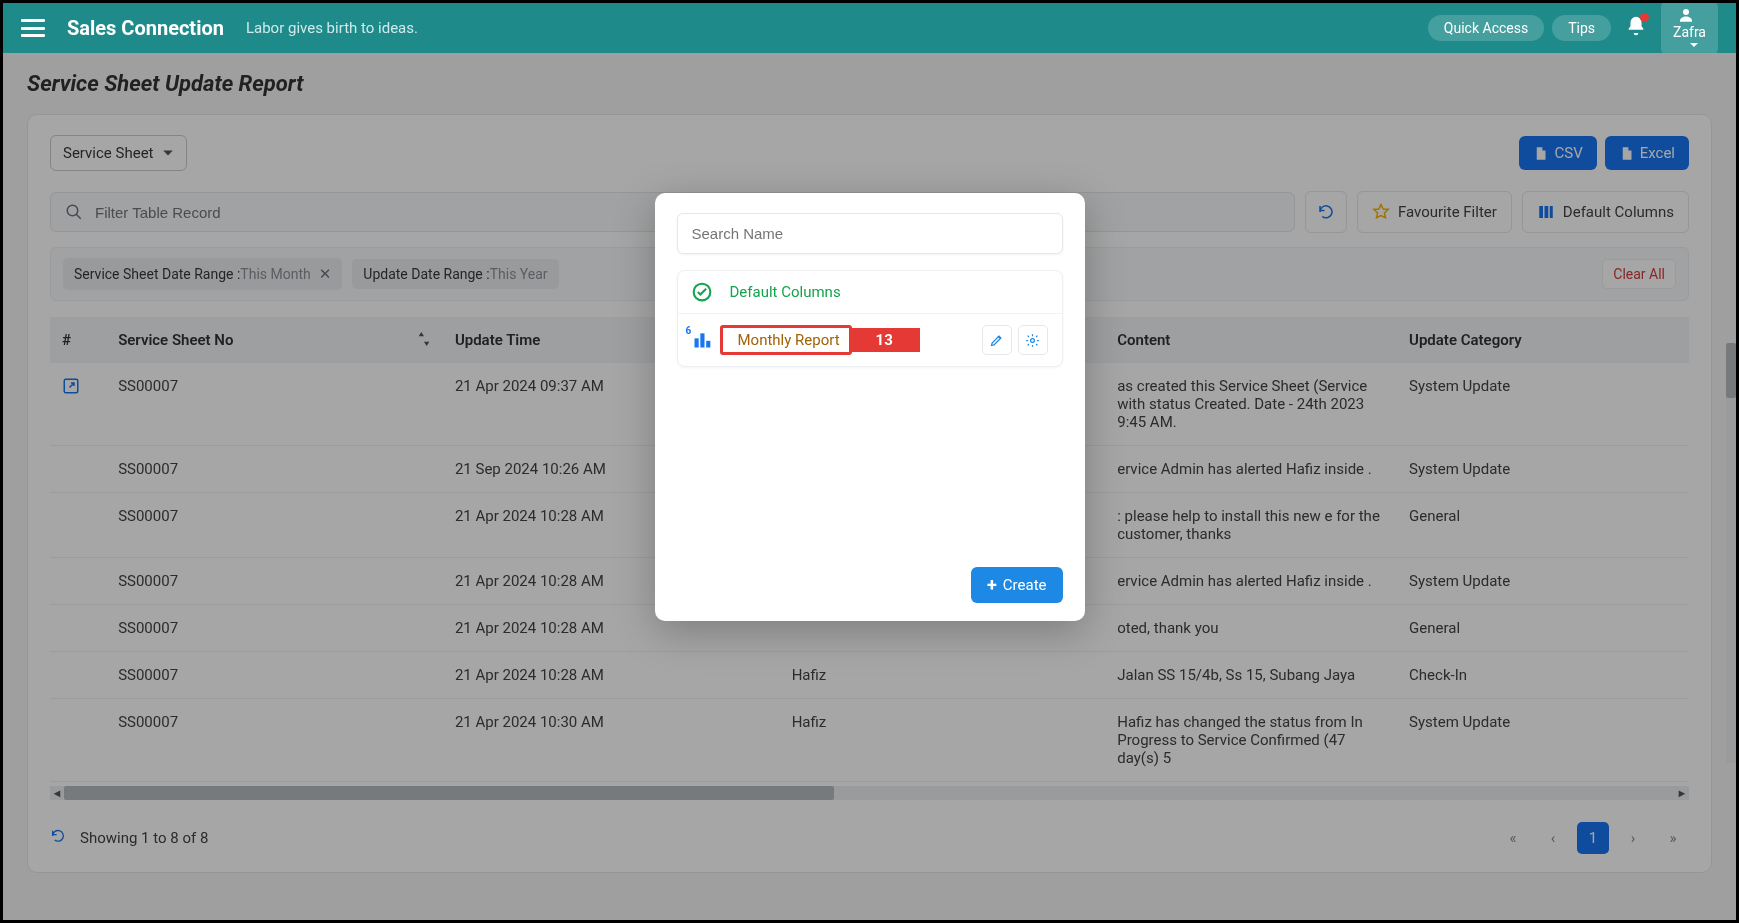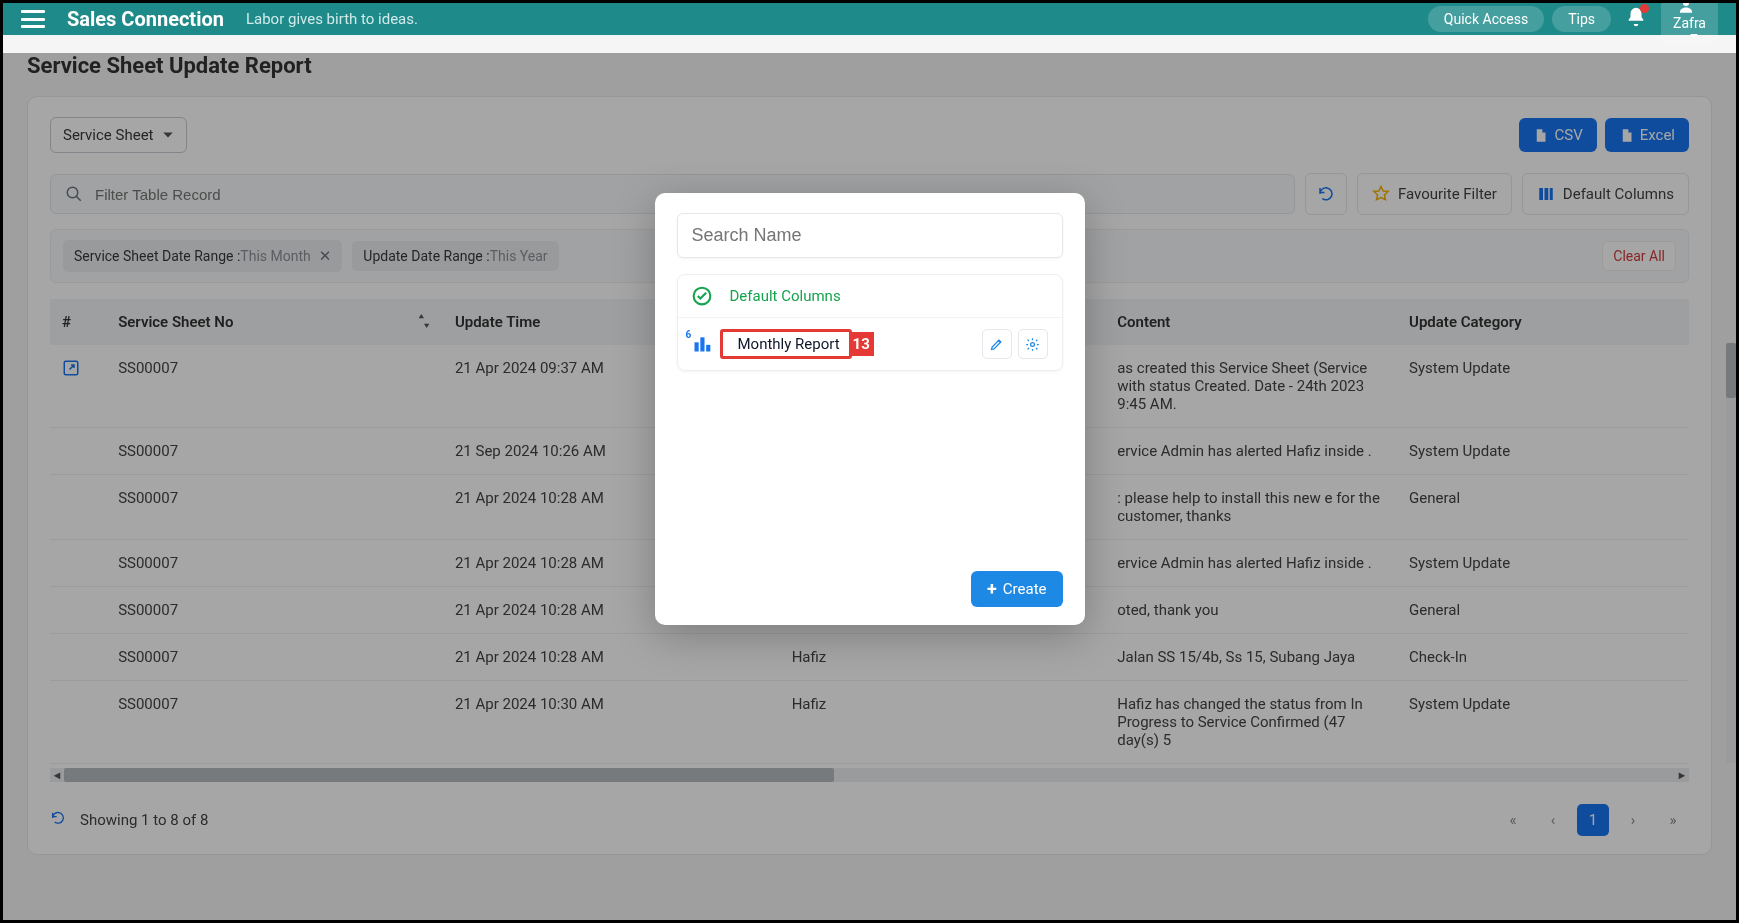--- a/index.html
+++ b/index.html
@@ -7,21 +7,21 @@
   font-family: -apple-system, BlinkMacSystemFont, "Segoe UI", Roboto, sans-serif;
   background: #f5f5f5;
   width: 1739px;
   height: 923px;
   overflow: hidden;
   position: relative;
   border: 3px solid #000;
 }
 .topbar {
   background: #1e8a8a;
-  height: 32px;
+  height: 50px;
   display: flex;
   align-items: center;
   padding: 0 18px;
   color: #fff;
 }
 .topbar .hamburger { width: 24px; height: 18px; display: flex; flex-direction: column; justify-content: space-between; cursor: pointer; margin-right: 22px; }
 .topbar .hamburger span { display: block; height: 3px; background: #fff; border-radius: 1px; }
 .topbar .brand { font-size: 20px; font-weight: 700; margin-right: 22px; }
 .topbar .tagline { font-size: 15px; color: #d0eae9; }
 .topbar .spacer { flex: 1; }
@@ -30,21 +30,21 @@
 .topbar .bell svg { width: 22px; height: 22px; fill: #fff; }
 .topbar .bell .dot { position: absolute; top: -2px; right: -2px; width: 9px; height: 9px; background: #e53935; border-radius: 50%; }
 .topbar .user { display: flex; align-items: center; background: rgba(255,255,255,0.18); border-radius: 6px; padding: 5px 12px; cursor: pointer; font-size: 14px; flex-direction: column; }
 .topbar .user svg.avatar { width: 18px; height: 18px; fill: #fff; margin-right: 8px; }
 .topbar .user svg.chev { width: 10px; height: 10px; fill: #fff; margin-left: 8px; }
 
 .page {
   padding: 18px 24px;
   position: relative;
 }
-.page-title { font-size: 22px; font-weight: 700; color: #333; margin-bottom: 18px; }
+.page-title { font-size: 22px; font-weight: 700; color: #333; margin-bottom: 18px; font-style: italic; }
 .card {
   background: #fff;
   border: 1px solid #e3e6e9;
   border-radius: 10px;
   padding: 20px 22px 18px;
 }
 .toolbar-row1 { display: flex; align-items: center; margin-bottom: 20px; }
 .dropdown-pill {
   border: 1px solid #c7cdd3;
   border-radius: 6px;
@@ -188,21 +188,21 @@
 }
 .modal-head { display: flex; align-items: center; margin-bottom: 16px; }
 .modal-title { font-size: 17px; font-weight: 600; color: #374151; }
 .modal-close { margin-left: auto; cursor: pointer; }
 .modal-close svg { width: 18px; height: 18px; stroke: #6b7280; stroke-width: 2.5; }
 .modal-search {
   width: 100%;
   border: 1px solid #e5e7eb;
   border-radius: 6px;
   padding: 11px 14px;
-  font-size: 18px;
+  font-size: 15px;
   color: #555;
   outline: none;
   margin-bottom: 16px;
   box-shadow: 0 1px 3px rgba(0,0,0,0.05);
 }
 .prefs {
   border: 1px solid #eceff1;
   border-radius: 8px;
   overflow: hidden;
   box-shadow: 0 1px 3px rgba(0,0,0,0.05);
@@ -221,27 +221,27 @@
 .pref-row .bar-icon .num { position: absolute; top: -5px; left: -6px; font-size: 10px; color: #1976f2; font-weight: 700; }
 .pref-row .bar-icon svg { width: 20px; height: 20px; fill: #1976f2; }
 .pref-row .name-wrap {
   border: 3px solid #e53935;
   padding: 3px 9px;
   border-radius: 3px;
   display: inline-flex;
   align-items: center;
   margin-right: 0;
 }
-.pref-row .name { color: #0f172a; margin-left: 6px; }
+.pref-row .name { color: #a16207; margin-left: 6px; }
 .pref-row .badge {
   background: #e53935;
   color: #fff;
   font-weight: 700;
   font-size: 15px;
-  padding: 3px 4px;
+  padding: 3px 27px;
   margin-left: -3px;
 }
 .pref-row .actions { margin-left: auto; display: flex; gap: 6px; }
 .pref-row .actions .act { width: 30px; height: 30px; border: 1px solid #e5e7eb; border-radius: 5px; display: inline-flex; align-items: center; justify-content: center; }
 .pref-row .actions .act svg { width: 15px; height: 15px; }
 
 .modal-footer { display: flex; justify-content: flex-end; margin-top: 200px; }
 .create-btn {
   background: #1e88e5;
   color: #fff;

